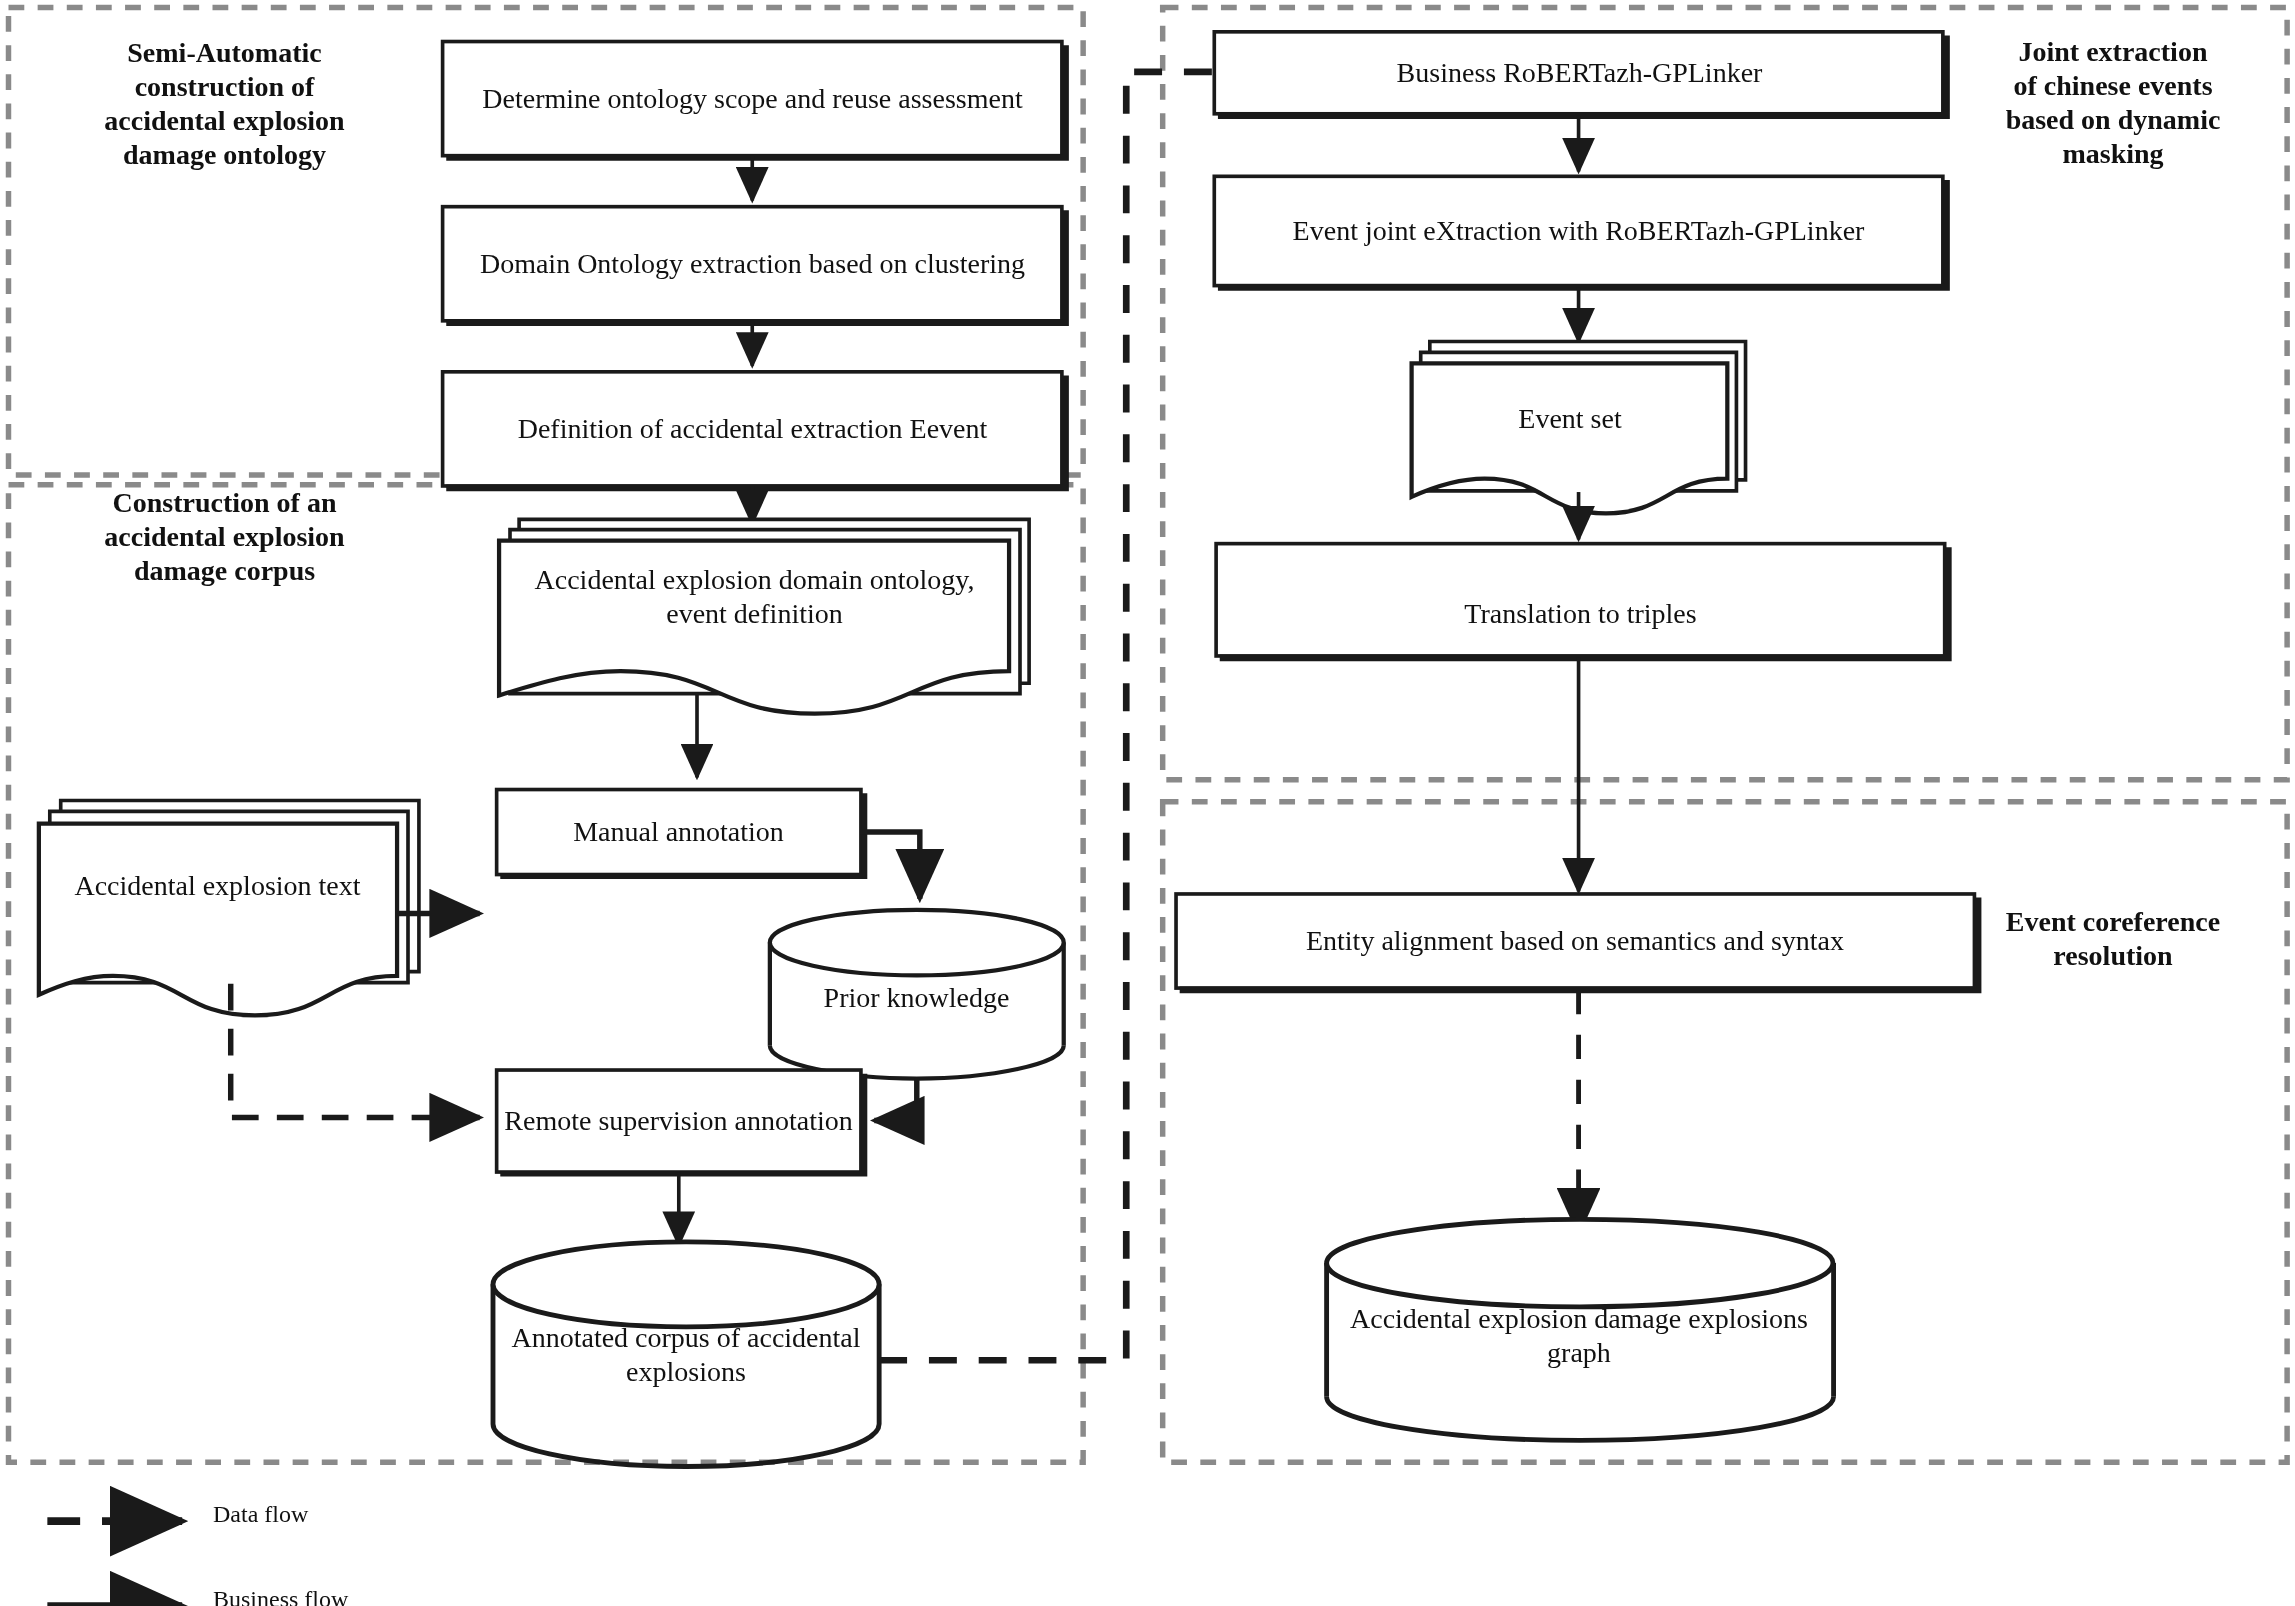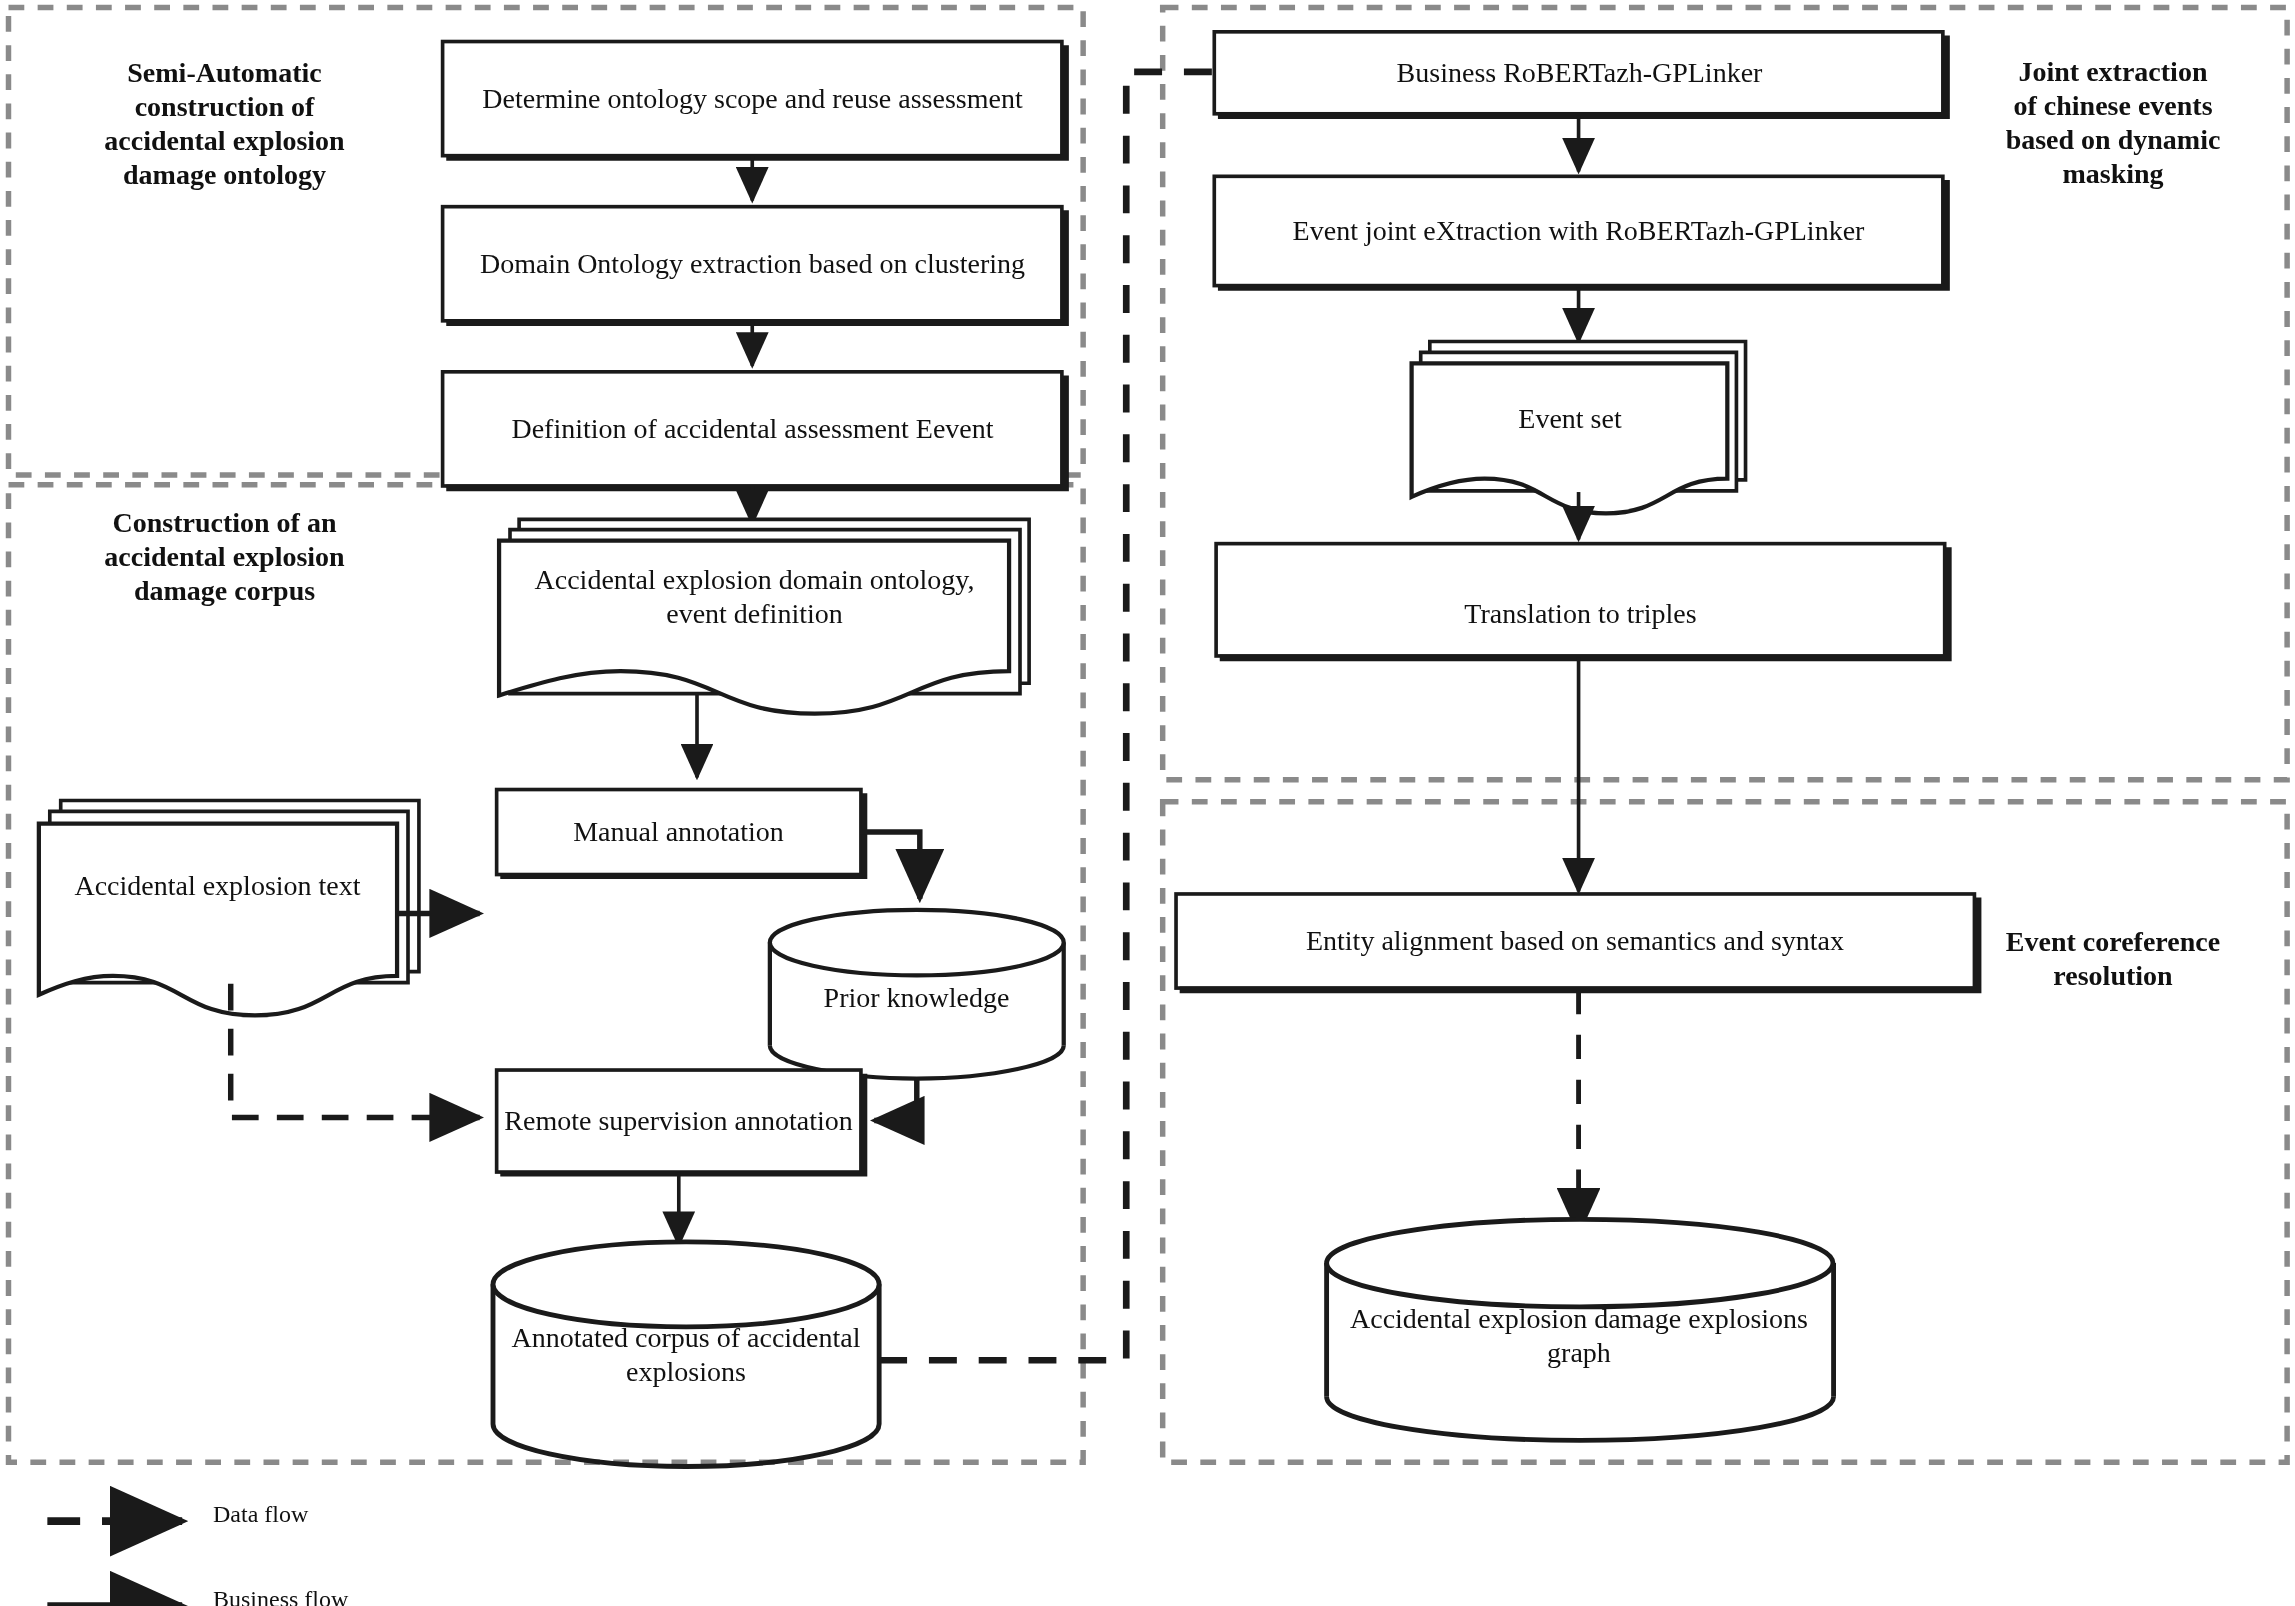--- a/index.html
+++ b/index.html
@@ -1,20 +1,20 @@
 <!DOCTYPE html>
 <html style="font-size:9.7px"><head>
 <meta charset="utf-8">
 <style>
   html,body{margin:0;padding:0;background:#ffffff;}
   #stage{position:relative;width:2295px;height:1607px;background:#fff;
          font-family:"Liberation Serif", serif;}
   svg{position:absolute;top:0;left:0;width:2295px;height:1607px;}
   .panel-title{font-family:"Liberation Serif", serif;font-weight:bold;
-      font-size:28px;line-height:1.22;color:#111;text-align:center;position:absolute;margin-top:20px;}
+      font-size:28px;line-height:1.22;color:#111;text-align:center;position:absolute;}
   .node-label{font-family:"Liberation Serif", serif;font-size:28px;
       line-height:1.20;color:#111;text-align:center;position:absolute;
       display:flex;align-items:center;justify-content:center;}
   .legend-label{font-family:"Liberation Serif", serif;font-size:24px;
       color:#111;position:absolute;}
 </style>
 </head>
 <body>
 
 <div id="stage">
@@ -171,21 +171,21 @@
 based on dynamic
 masking</div>
 
   <div class="panel-title" style="left:1937px; top:905px; width:352px; white-space:pre-line;">Event coreference
 resolution</div>
 
   <div class="node-label" style="left:452px; top:44px; width:601px; height:109px;">Determine ontology scope and reuse assessment</div>
 
   <div class="node-label" style="left:452px; top:209px; width:601px; height:109px;">Domain Ontology extraction based on clustering</div>
 
-  <div class="node-label" style="left:452px; top:374px; width:601px; height:109px;">Definition of accidental assessment Eevent</div>
+  <div class="node-label" style="left:452px; top:374px; width:601px; height:109px;">Definition of accidental extraction Eevent</div>
 
   <div class="node-label" style="left:47px; top:831px; width:341px; height:109px;">Accidental explosion text</div>
 
   <div class="node-label" style="left:508px; top:545px; width:493px; height:103px;">Accidental explosion domain ontology, event definition</div>
 
   <div class="node-label" style="left:500px; top:791px; width:357px; height:81px;">Manual annotation</div>
 
   <div class="node-label" style="left:789px; top:946px; width:255px; height:103px;">Prior knowledge</div>
 
   <div class="node-label" style="left:500px; top:1072px; width:357px; height:97px;">Remote supervision annotation</div>

